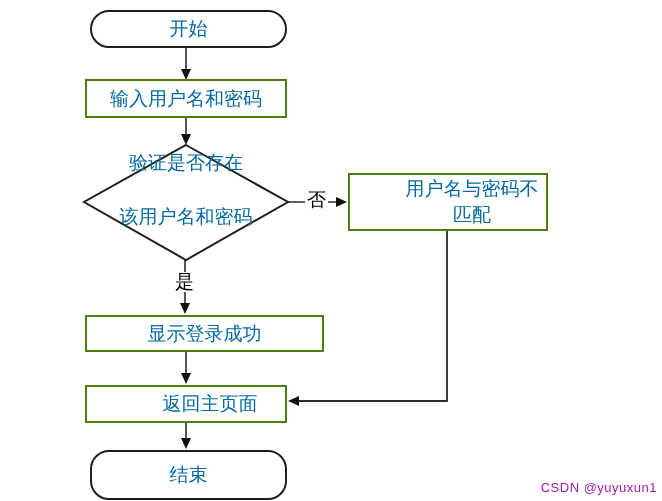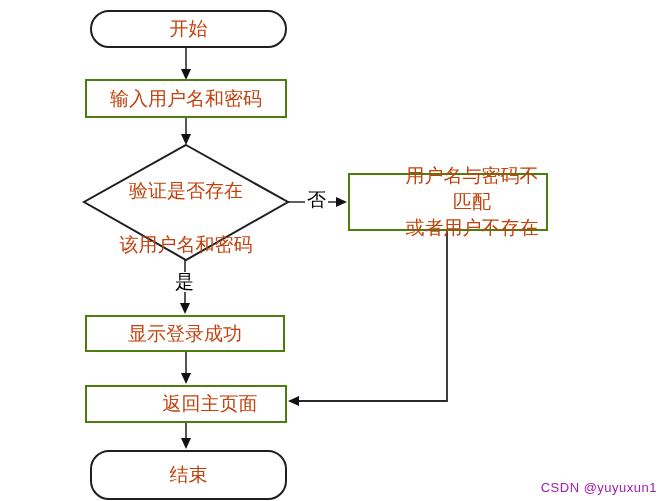--- a/index.html
+++ b/index.html
@@ -17,21 +17,21 @@
     width: 662px; height: 501px;
   }
   .node {
     position: absolute;
     display: flex;
     flex-direction: column;
     align-items: center;
     justify-content: center;
     text-align: center;
     background: #ffffff;
-    color: #c2410c;
+    color: #0369a1;
     font-size: 19px;
     line-height: 26px;
     box-sizing: border-box;
   }
   .terminator {
     border: 2px solid #1f1f1f;
     border-radius: 19px / 19px;
   }
   .process {
     border: 2px solid #4d7c0f;
@@ -87,31 +87,30 @@
   </svg>
 
   <div class="node terminator" style="left:90px; top:10px; width:197px; height:38px;">
     <span>开始</span>
   </div>
 
   <div class="node process" style="left:85px; top:79px; width:202px; height:39px;">
     <span>输入用户名和密码</span>
   </div>
 
-  <div class="node diamond-label" style="left:104px; top:188px; width:164px; height:60px;gap:28px;">
+  <div class="node diamond-label" style="left:104px; top:160px; width:164px; height:60px;gap:28px;">
     <span>验证是否存在</span>
     <span>该用户名和密码</span>
   </div>
 
   <div class="node process" style="left:348px; top:173px; width:200px; height:58px;padding-left:48px;">
     <span>用户名与密码不匹配</span>
-    <span>或者用户不存在</span>
   </div>
 
-  <div class="node process" style="left:85px; top:315px; width:200px; height:37px;">
+  <div class="node process" style="left:85px; top:315px; width:239px; height:37px;">
     <span>显示登录成功</span>
   </div>
 
   <div class="node process" style="left:85px; top:385px; width:202px; height:38px;padding-left:48px;">
     <span>返回主页面</span>
   </div>
 
   <div class="node terminator" style="left:90px; top:450px; width:197px; height:50px;">
     <span>结束</span>
   </div>

